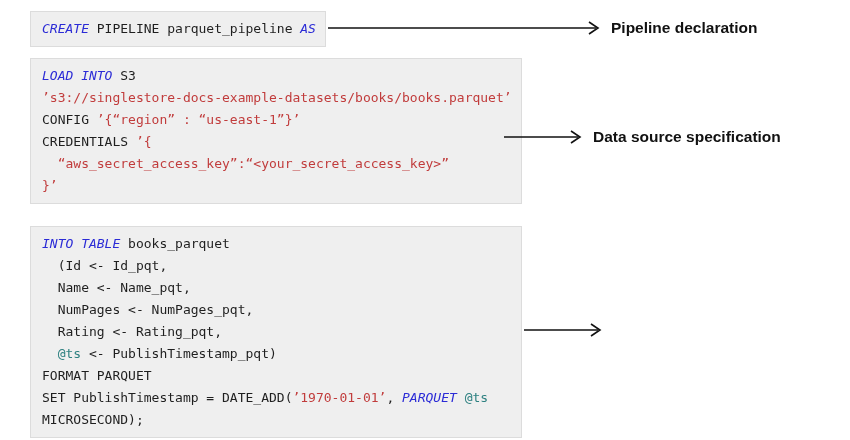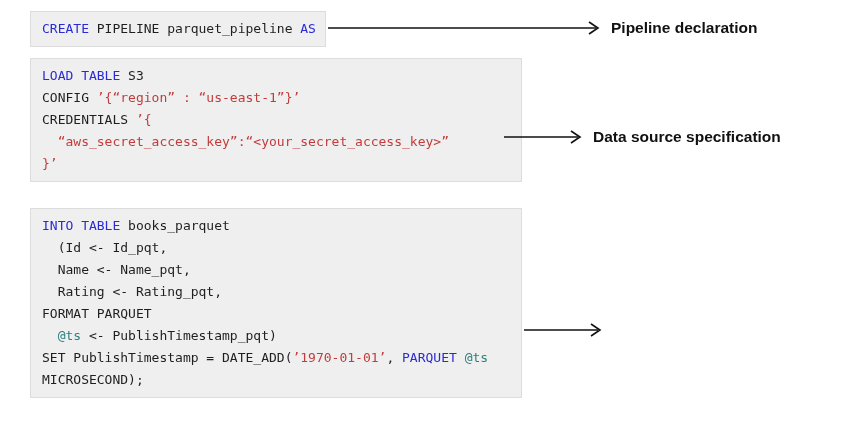--- a/index.html
+++ b/index.html
@@ -12,27 +12,27 @@
   .code-block{
     position:absolute;
     background:var(--block_bg);
     border:1px solid var(--block_border);
     padding:6px 11px;
     font-size:13px;
     line-height:22px;
     color:var(--tx);
   }
   .code-line{white-space:pre;}
-  .seg-kw{color:var(--kw);}
+  .seg-kw{color:var(--kw);font-style:italic;}
   .seg-st{color:var(--st);}
   .seg-var{color:var(--var);}
   .seg-tx{color:var(--tx);}
   .block-1{left:30px;top:11px;width:296px;}
   .block-2{left:30px;top:58px;width:492px;}
-  .block-3{left:30px;top:208px;width:492px;}
+  .block-3{left:30px;top:226px;width:492px;}
   .annotation{
     position:absolute;
     display:flex;
     align-items:center;
     height:20px;
     justify-content:flex-end;
   }
   .anno-1{left:328px;top:18px;}
   .anno-2{left:504px;top:127px;}
   .anno-3{left:524px;top:320px;}
@@ -49,34 +49,36 @@
 </head>
 <body>
 
 <div class="canvas">
 
   <div class="code-block block-1">
       <div class="code-line"><span class="seg-kw">CREATE</span><span class="seg-tx"> PIPELINE parquet_pipeline </span><span class="seg-kw">AS</span></div>
     </div>
 
   <div class="code-block block-2">
-      <div class="code-line"><span class="seg-kw">LOAD TABLE</span><span class="seg-tx"> S3</span></div>
+      <div class="code-line"><span class="seg-kw">LOAD INTO</span><span class="seg-tx"> S3</span></div>
+      <div class="code-line"><span class="seg-st">’s3://singlestore-docs-example-datasets/books/books.parquet’</span></div>
       <div class="code-line"><span class="seg-tx">CONFIG </span><span class="seg-st">’{“region” : “us-east-1”}’</span></div>
       <div class="code-line"><span class="seg-tx">CREDENTIALS </span><span class="seg-st">’{</span></div>
       <div class="code-line"><span class="seg-st">  “aws_secret_access_key”:“&lt;your_secret_access_key&gt;”</span></div>
       <div class="code-line"><span class="seg-st">}’</span></div>
     </div>
 
   <div class="code-block block-3">
       <div class="code-line"><span class="seg-kw">INTO TABLE</span><span class="seg-tx"> books_parquet</span></div>
       <div class="code-line"><span class="seg-tx">  (Id &lt;- Id_pqt,</span></div>
       <div class="code-line"><span class="seg-tx">  Name &lt;- Name_pqt,</span></div>
+      <div class="code-line"><span class="seg-tx">  NumPages &lt;- NumPages_pqt,</span></div>
       <div class="code-line"><span class="seg-tx">  Rating &lt;- Rating_pqt,</span></div>
+      <div class="code-line"><span class="seg-tx">  </span><span class="seg-var">@ts</span><span class="seg-tx"> &lt;- PublishTimestamp_pqt)</span></div>
       <div class="code-line"><span class="seg-tx">FORMAT PARQUET</span></div>
-      <div class="code-line"><span class="seg-tx">  </span><span class="seg-var">@ts</span><span class="seg-tx"> &lt;- PublishTimestamp_pqt)</span></div>
       <div class="code-line"><span class="seg-tx">SET PublishTimestamp = DATE_ADD(</span><span class="seg-st">’1970-01-01’</span><span class="seg-tx">, </span><span class="seg-kw">PARQUET</span><span class="seg-tx"> </span><span class="seg-var">@ts</span></div>
       <div class="code-line"><span class="seg-tx">MICROSECOND);</span></div>
     </div>
 
   <div class="annotation anno-1">
     <svg class="arrow-svg" width="272" height="16" viewBox="0 0 272 16">
       <line x1="0" y1="8" x2="268" y2="8" stroke="currentColor" stroke-width="1.6"></line>
       <polyline points="261,2 270,8 261,14" fill="none" stroke="currentColor" stroke-width="1.6"></polyline>
     </svg>
     <span class="anno-label">Pipeline declaration</span>

